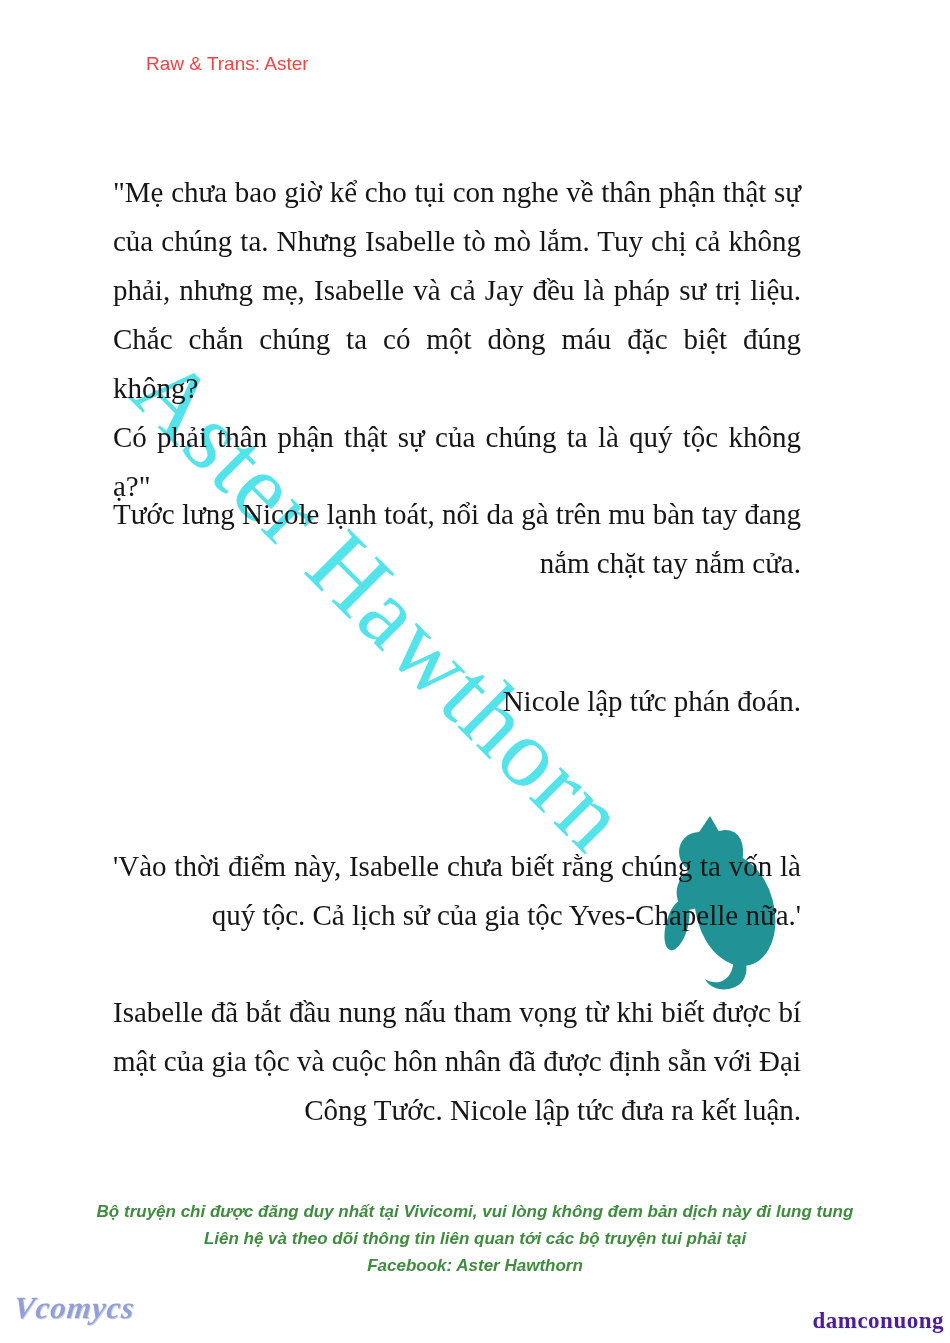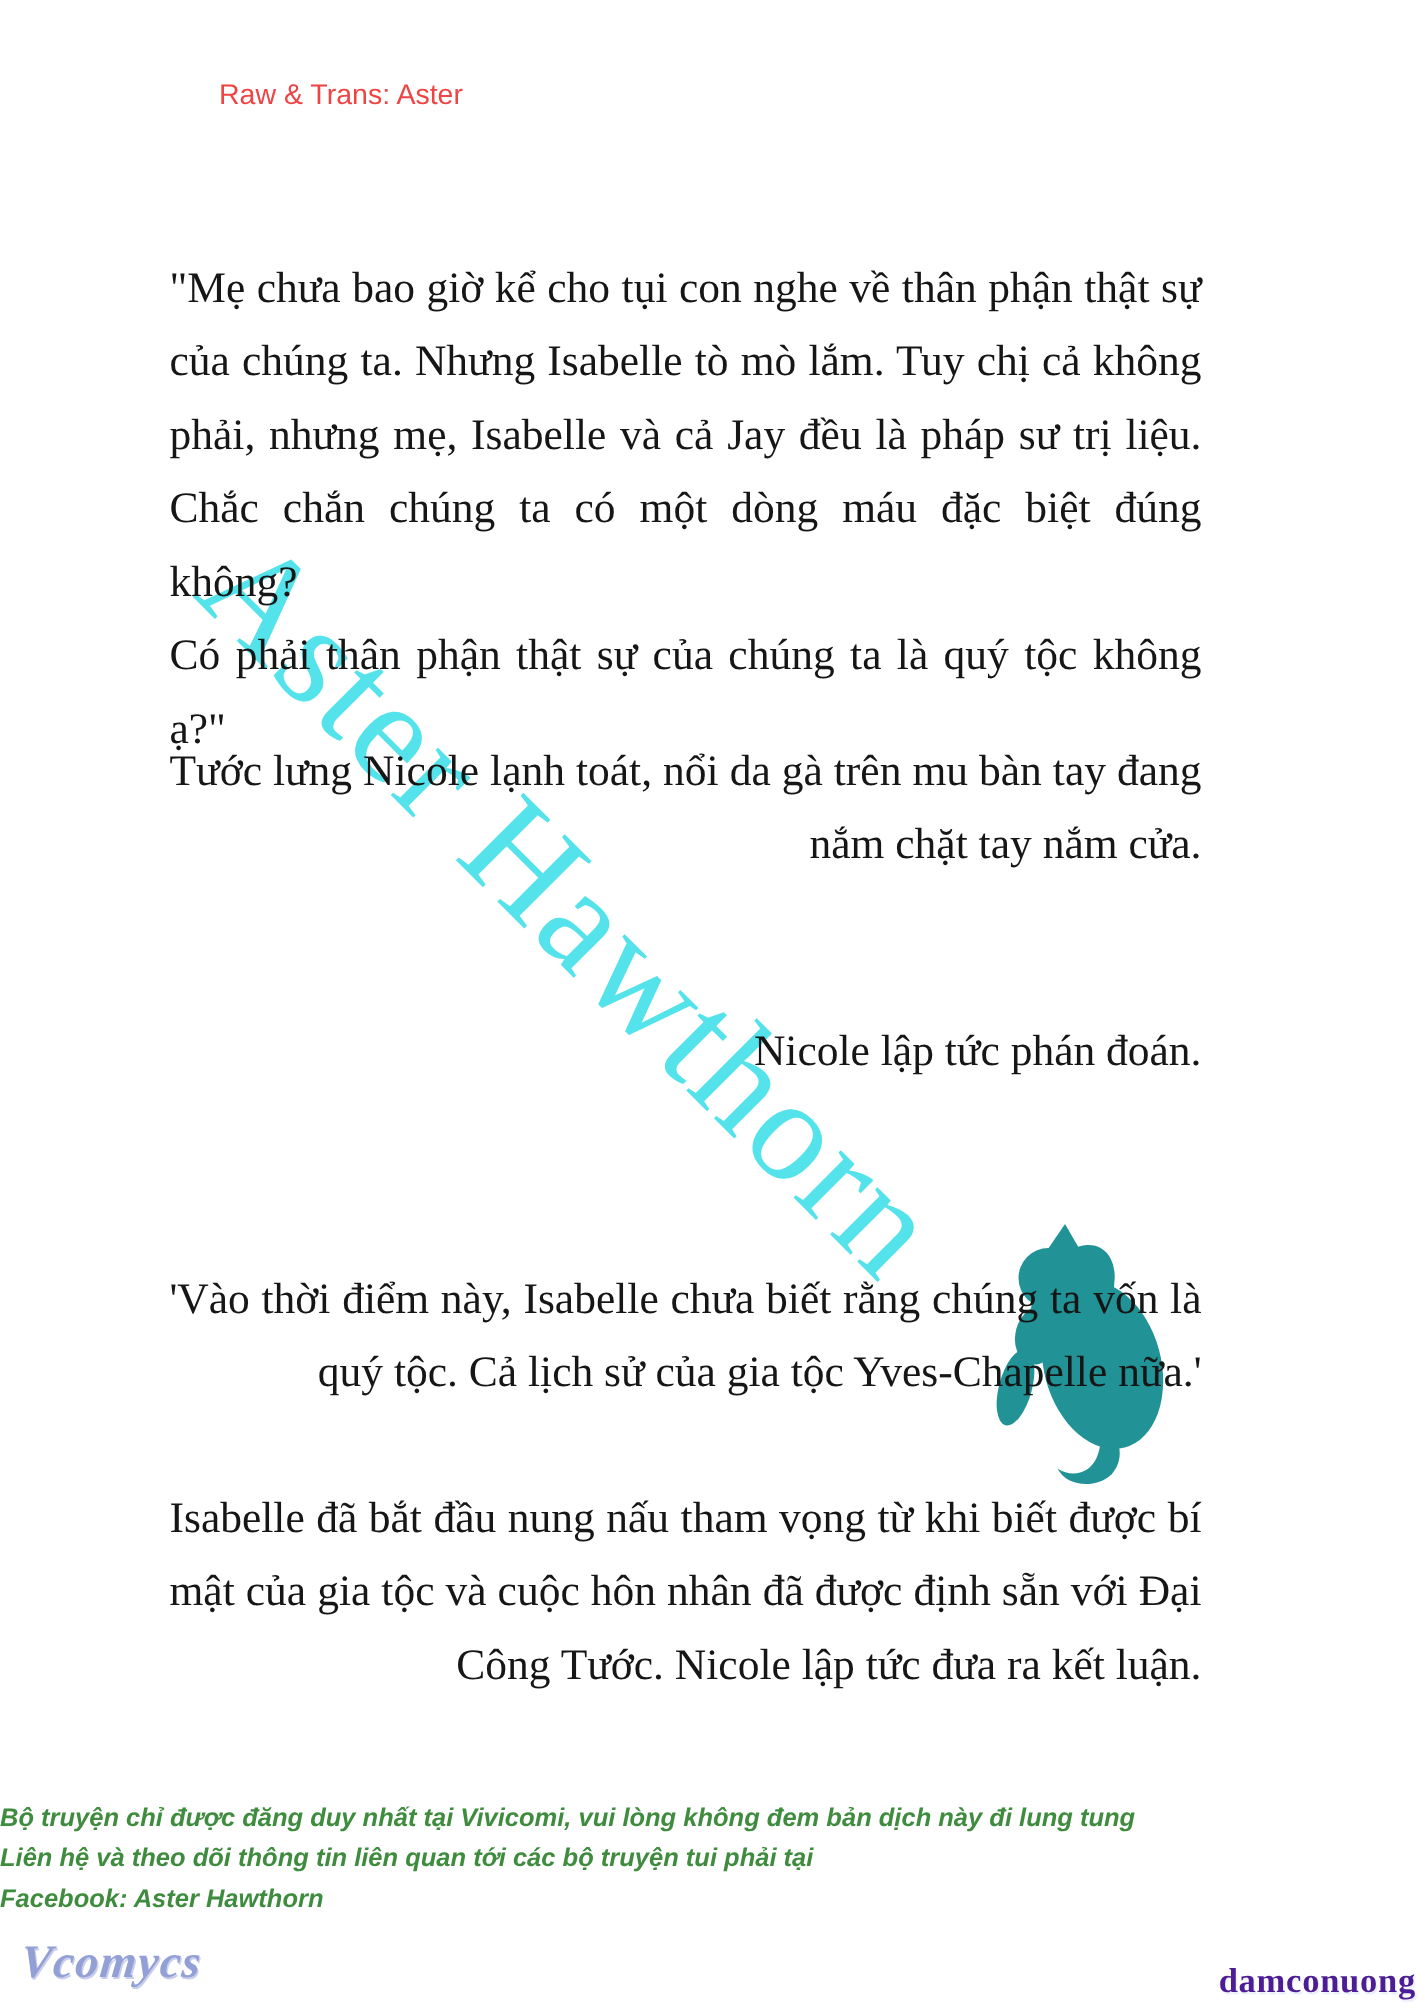--- a/index.html
+++ b/index.html
@@ -37,21 +37,21 @@
   .para .l { text-align:right; }
 
   .p1 { top:168px; }
   .p2 { top:490px; }
   .p3 { top:677px; }
   .p4 { top:808px;margin-top:34px; }
   .p5 { top:988px; }
 
   .footer {
     position:absolute; left:0; top:1198px; width:950px;
-    text-align:left; z-index:5;
+    text-align:center; z-index:5;
     font-family:"Liberation Sans", sans-serif;
     font-style:italic; font-weight:bold;
     font-size:17px; line-height:27px; color:#3f8c3f;
   }
 
   .logo-vcomycs {
     position:absolute; left:14px; top:1290px; z-index:5;
     font-family:"Liberation Serif", serif;
     font-style:italic; font-weight:bold;
     font-size:31px; letter-spacing:1px;

